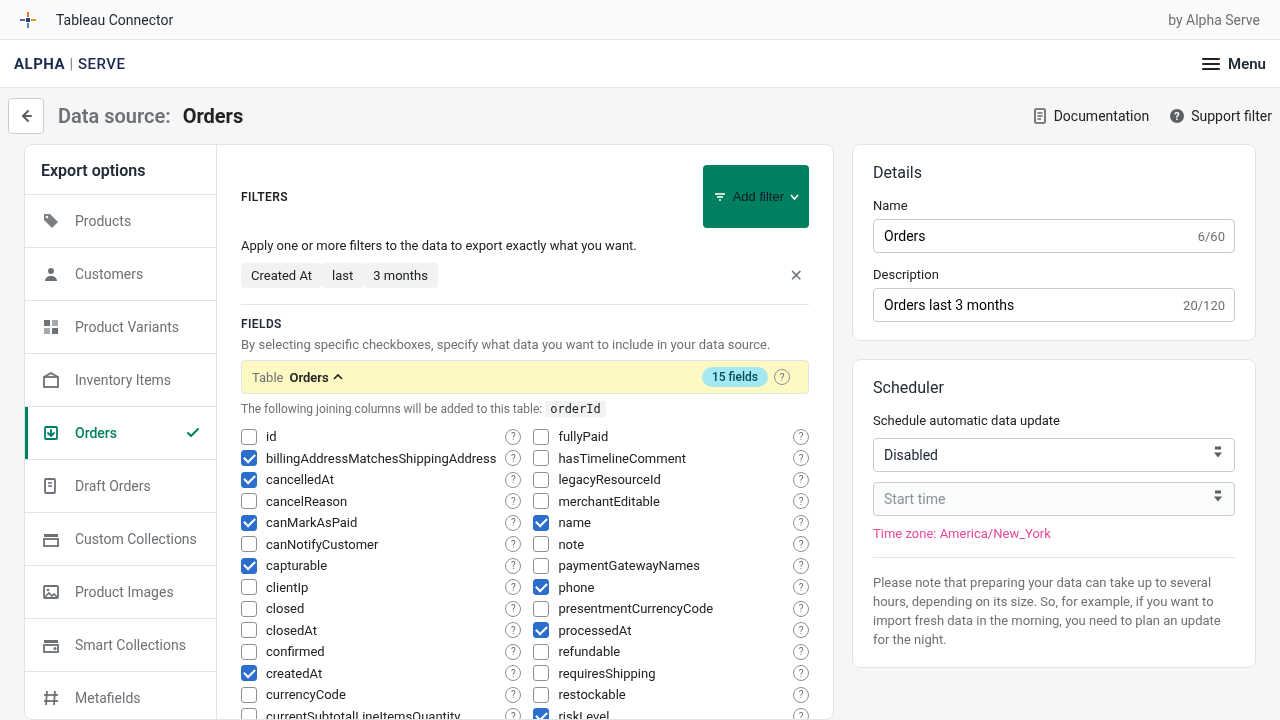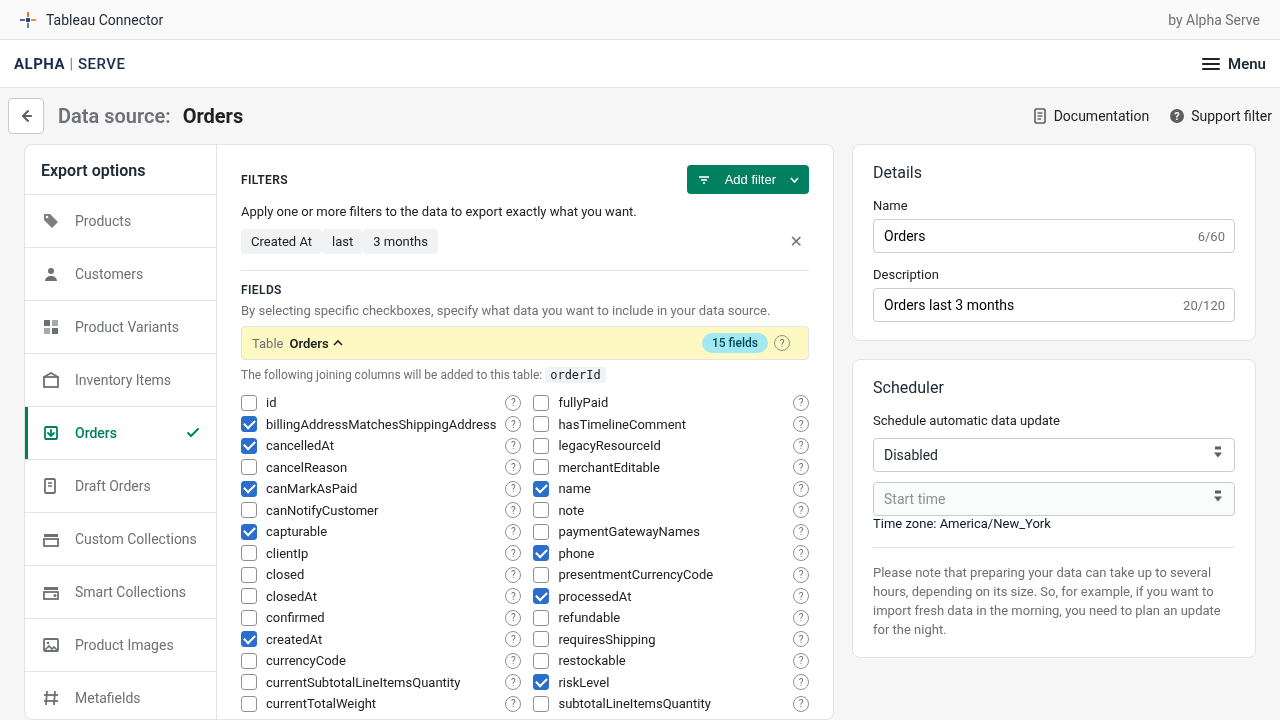--- a/index.html
+++ b/index.html
@@ -1,20 +1,20 @@
 <!DOCTYPE html>
 <html><head>
 <meta charset="utf-8">
 <style>
   * { box-sizing: border-box; margin: 0; padding: 0; }
   html, body { width: 1280px; height: 720px; font-family: -apple-system, BlinkMacSystemFont, "Segoe UI", Roboto, sans-serif; background: #f6f6f7; color: #212b36; overflow: hidden; }
   
   
   .app-bar { height: 40px; background: #fafafa; border-bottom: 1px solid #e5e5e5; display: flex; align-items: center; padding: 0 20px; font-size: 14px; }
-  .app-bar .left { display: flex; align-items: center; gap: 10px; }
+  .app-bar .left { display: flex; align-items: center; gap: 20px; }
   .app-bar .right { margin-left: auto; color: #6d7175; }
   .tableau-icon { width: 16px; height: 16px; display: inline-block; }
   
   
   .header { height: 48px; background: #fff; display: flex; align-items: center; padding: 0 14px; border-bottom: 1px solid #e5e5e5; }
   .logo { font-weight: 700; font-size: 15px; color: #1b2a4e; letter-spacing: 0.5px; }
   .logo .serve { font-weight: 500; }
   .menu-btn { margin-left: auto; display: flex; align-items: center; gap: 8px; font-size: 15px; font-weight: 600; cursor: pointer; }
   .hamburger { display: inline-flex; flex-direction: column; gap: 3px; }
   .hamburger span { width: 18px; height: 2px; background: #202223; border-radius: 1px; }
@@ -39,21 +39,21 @@
   .side-item { height: 53px; display: flex; align-items: center; gap: 14px; padding: 0 16px; font-size: 14px; color: #6d7175; border-bottom: 1px solid #e1e3e5; cursor: pointer; position: relative; }
   .side-item.active { color: #008060; font-weight: 500; }
   .side-item.active::before { content: ""; position: absolute; left: 0; top: 0; bottom: 0; width: 3px; background: #008060; }
   .side-item .icon { width: 20px; height: 20px; display: flex; align-items: center; justify-content: center; flex-shrink: 0; }
   .side-item .check { margin-left: auto; }
   
   
   .main-pane { flex: 1; padding: 20px 24px 0 24px; overflow-y: auto; }
   .filters-head { display: flex; align-items: center; }
   .filters-head h4 { font-size: 12px; font-weight: 600; letter-spacing: 0.4px; color: #202223; }
-  .add-filter-btn { margin-left: auto; background: #008060; color: #ffffff; border: none; border-radius: 4px; padding: 7px 10px; font-size: 13px; display: flex; align-items: center; gap: 14px; cursor: pointer; }
+  .add-filter-btn { margin-left: auto; background: #008060; color: #0f172a; border: none; border-radius: 4px; padding: 24px 10px; font-size: 13px; display: flex; align-items: center; gap: 6px; cursor: pointer; }
   .filters-desc { font-size: 13px; color: #202223; margin: 10px 0 10px; }
   .filter-row { display: flex; align-items: center; }
   .chip { background: #f1f2f3; border-radius: 4px; padding: 5px 10px; font-size: 13px; color: #202223; }
   .chip-x { margin-left: auto; color: #6d7175; cursor: pointer; font-size: 16px; padding: 0 6px; }
   .divider { height: 1px; background: #e1e3e5; margin: 16px 0 12px; }
   
   .fields-head { font-size: 12px; font-weight: 600; letter-spacing: 0.4px; }
   .fields-desc { font-size: 13px; color: #6d7175; margin: 6px 0 8px; }
   .table-row { display: flex; align-items: center; background: #fef9c3; border: 1px solid #e1e3e5; border-radius: 4px; padding: 6px 10px; margin-bottom: 8px; }
   .table-row .table-label { font-size: 13px; color: #6d7175; margin-right: 6px; }
@@ -75,21 +75,21 @@
   
   .card { background: #fff; border: 1px solid #e1e3e5; border-radius: 8px; padding: 18px 20px; }
   .card h3 { font-size: 16px; font-weight: 400; margin-bottom: 16px; }
   .card label { font-size: 13px; color: #202223; display: block; margin-bottom: 6px; }
   .input-wrap { position: relative; margin-bottom: 14px; }
   .text-input { width: 100%; border: 1px solid #c9cccf; border-radius: 4px; padding: 8px 50px 8px 10px; font-size: 14px; font-family: inherit; }
   .char-count { position: absolute; right: 10px; top: 50%; transform: translateY(-50%); font-size: 13px; color: #6d7175; }
   .select { width: 100%; border: 1px solid #c9cccf; border-radius: 4px; padding: 8px 10px; font-size: 14px; background: #fff; position: relative; cursor: pointer; }
   .select.disabled { background: #fafbfb; color: #8c9196; cursor: default; }
   .select::after { content: ""; position: absolute; right: 12px; top: 50%; transform: translateY(-50%); width: 0; height: 0; border-left: 4px solid transparent; border-right: 4px solid transparent; border-top: 5px solid #5c5f62; box-shadow: 0 -7px 0 -1px #5c5f62; }
-  .tz { font-size: 13px; color: #0f172a; }
+  .tz { font-size: 13px; color: #ec4899; margin-top: 10px; }
   .sched-divider { height: 1px; background: #e1e3e5; margin: 16px 0; }
   .note { font-size: 13px; color: #6d7175; line-height: 1.45; }
   
   svg { display: block; }
 </style>
 </head>
 <body>
 
 <div class="app-bar">
   <div class="left">
@@ -224,36 +224,36 @@
               <svg width="18" height="18" viewBox="0 0 18 18">
                 <rect x="2" y="4" width="14" height="3" fill="currentColor"></rect>
                 <rect x="2" y="9" width="14" height="7" fill="none" stroke="currentColor" stroke-width="1.8"></rect>
               </svg>
             </span>
             <span>Custom Collections</span>
           </div>
           <div class="side-item">
             <span class="icon">
               <svg width="18" height="18" viewBox="0 0 18 18">
+                <rect x="2" y="3" width="14" height="12" rx="1" fill="none" stroke="currentColor" stroke-width="1.8"></rect>
+                <circle cx="6" cy="7" r="1.3" fill="currentColor"></circle>
+                <path d="M3 14l4-4 3 3 2-2 4 4" fill="none" stroke="currentColor" stroke-width="1.6"></path>
+              </svg>
+            </span>
+            <span>Product Images</span>
+          </div>
+          <div class="side-item">
+            <span class="icon">
+              <svg width="18" height="18" viewBox="0 0 18 18">
                 <rect x="2" y="4" width="14" height="3" fill="currentColor"></rect>
                 <rect x="2" y="9" width="14" height="7" fill="none" stroke="currentColor" stroke-width="1.8"></rect>
                 <circle cx="13" cy="12.5" r="1.5" fill="currentColor"></circle>
               </svg>
             </span>
             <span>Smart Collections</span>
-          </div>
-          <div class="side-item">
-            <span class="icon">
-              <svg width="18" height="18" viewBox="0 0 18 18">
-                <rect x="2" y="3" width="14" height="12" rx="1" fill="none" stroke="currentColor" stroke-width="1.8"></rect>
-                <circle cx="6" cy="7" r="1.3" fill="currentColor"></circle>
-                <path d="M3 14l4-4 3 3 2-2 4 4" fill="none" stroke="currentColor" stroke-width="1.6"></path>
-              </svg>
-            </span>
-            <span>Product Images</span>
           </div>
           <div class="side-item">
             <span class="icon">
               <svg width="18" height="18" viewBox="0 0 18 18">
                 <line x1="5" y1="2" x2="4" y2="16" stroke="currentColor" stroke-width="1.8"></line>
                 <line x1="13" y1="2" x2="12" y2="16" stroke="currentColor" stroke-width="1.8"></line>
                 <line x1="2" y1="6" x2="16" y2="6" stroke="currentColor" stroke-width="1.8"></line>
                 <line x1="2" y1="12" x2="16" y2="12" stroke="currentColor" stroke-width="1.8"></line>
               </svg>
             </span>

